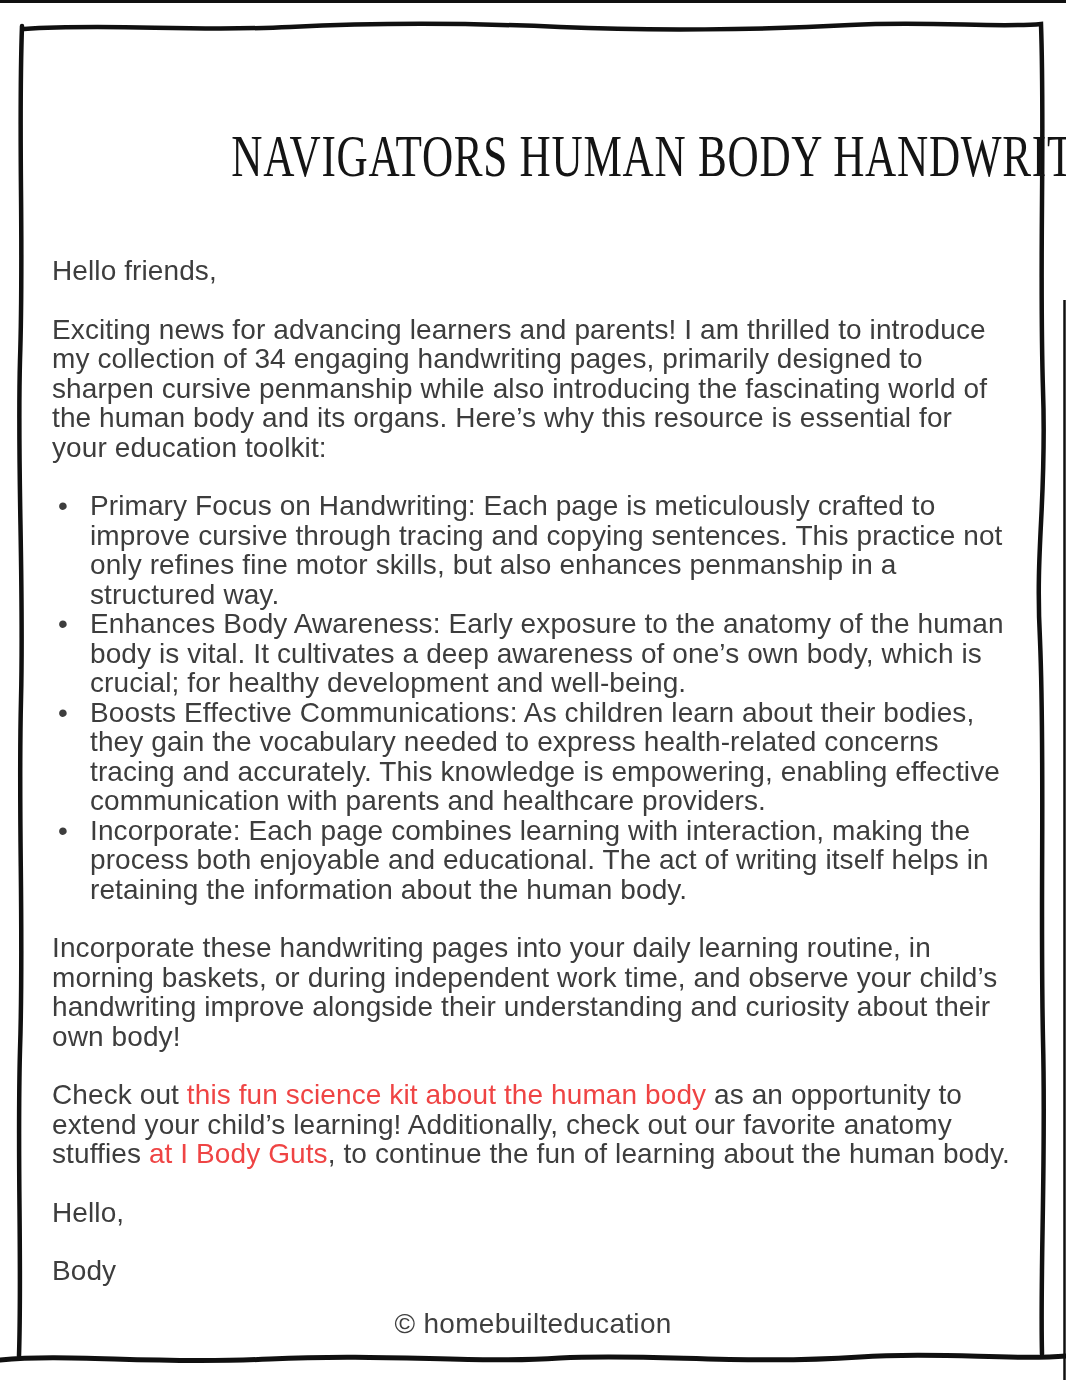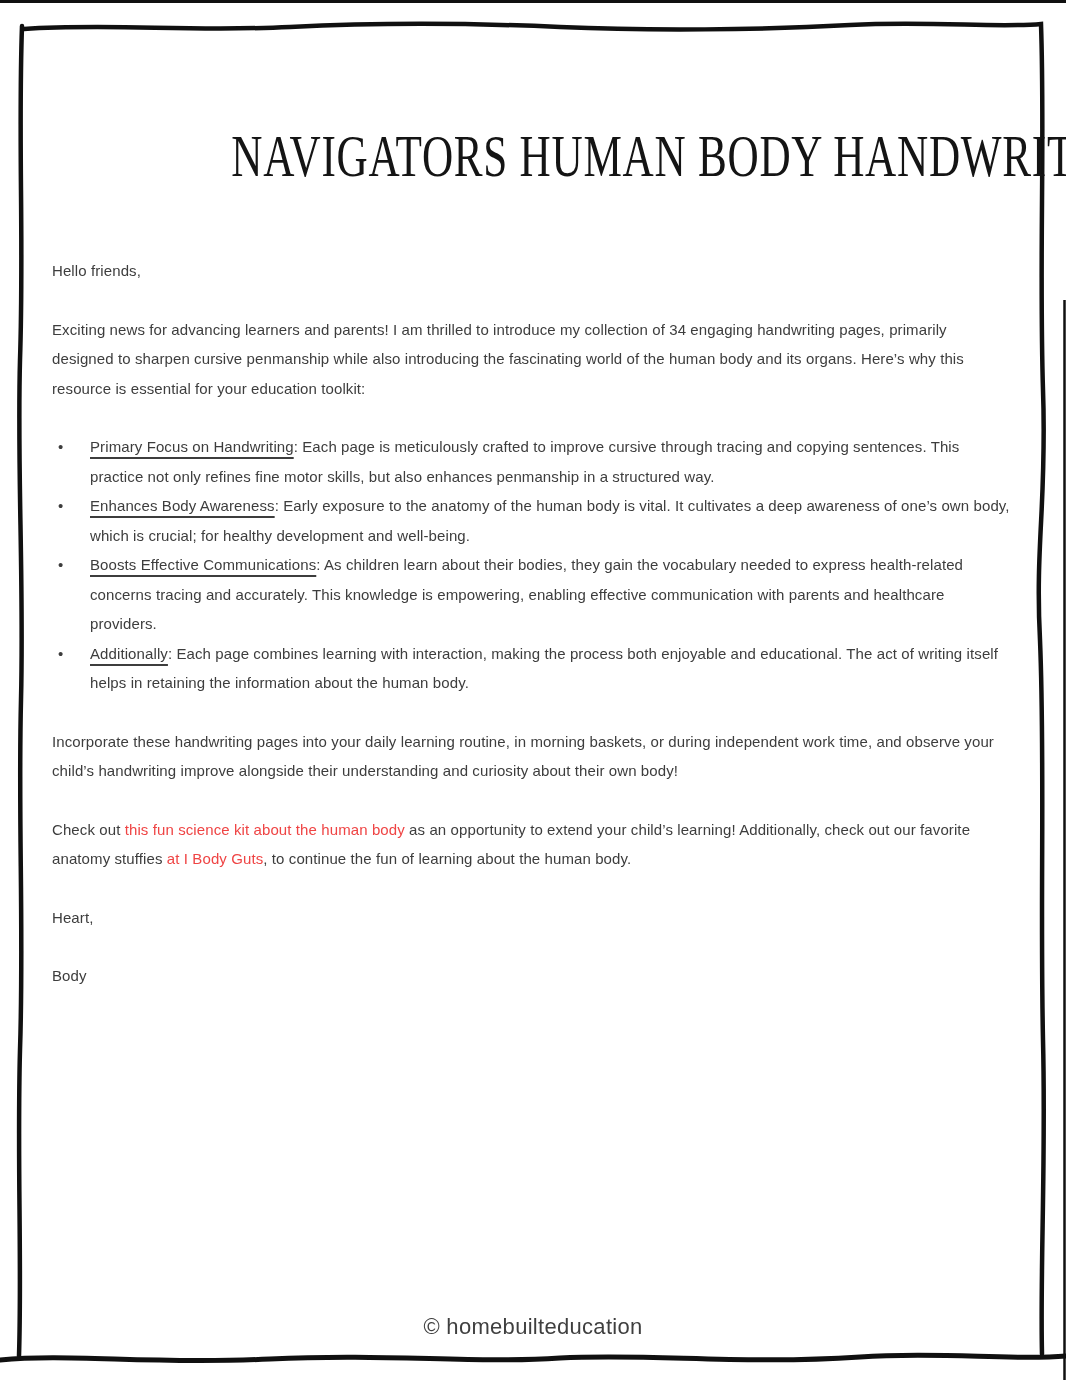--- a/index.html
+++ b/index.html
@@ -39,21 +39,21 @@
     font-weight: 400;
     font-size: 60px;
     line-height: 1;
     letter-spacing: 1px;
     color: #141414;
     white-space: nowrap;
     transform: scaleX(0.72);
     transform-origin: center top;
   }
   .body-text {
-    font-size: 15px;
+    font-size: 28px;
     line-height: 29.5px;
     letter-spacing: 0.1px;
   }
   .body-text p {
     margin: 0 0 29px 0;
   }
   ul.benefits {
     list-style: none;
     margin: 0 0 29px 0;
     padding: 0;
@@ -63,36 +63,35 @@
     padding-left: 38px;
   }
   ul.benefits li::before {
     content: "\2022";
     position: absolute;
     left: 6px;
     top: 0;
     color: #3d3d3d;
   }
   .b-head {
-    text-decoration: underline;
     text-decoration-thickness: 1.5px;
     text-underline-offset: 5px;
   }
   a.link {
     color: #ef4444;
     text-decoration: none;
     cursor: pointer;
   }
   .footer {
     position: absolute;
     bottom: 40px;
     left: 0;
     width: 100%;
     text-align: center;
-    font-size: 22px;
+    font-size: 28px;
     color: #3f3f3f;
     letter-spacing: 0.3px;
   }
 </style>
 </head>
 <body>
 
 <svg class="border-layer" viewBox="0 0 1066 1380" xmlns="http://www.w3.org/2000/svg">
 
   <path d="M0,1.5 L1066,1.5" stroke="#101010" stroke-width="3" fill="none"></path>
@@ -112,25 +111,25 @@
   </div>
 
   <div class="body-text">
     <p>Hello friends,</p>
     <p>Exciting news for advancing learners and parents! I am thrilled to introduce my collection of 34 engaging handwriting pages, primarily designed to sharpen cursive penmanship while also introducing the fascinating world of the human body and its organs. Here’s why this resource is essential for your education toolkit:</p>
 
     <ul class="benefits">
         <li><span class="b-head">Primary Focus on Handwriting</span><span>: Each page is meticulously crafted to improve cursive through tracing and copying sentences. This practice not only refines fine motor skills, but also enhances penmanship in a structured way.</span></li>
         <li><span class="b-head">Enhances Body Awareness</span><span>: Early exposure to the anatomy of the human body is vital. It cultivates a deep awareness of one’s own body, which is crucial; for healthy development and well-being.</span></li>
         <li><span class="b-head">Boosts Effective Communications</span><span>: As children learn about their bodies, they gain the vocabulary needed to express health-related concerns tracing and accurately. This knowledge is empowering, enabling effective communication with parents and healthcare providers.</span></li>
-        <li><span class="b-head">Additionally</span><span>: Each page combines learning with interaction, making the process both enjoyable and educational. The act of writing itself helps in retaining the information about the human body.</span></li>
+        <li><span class="b-head">Incorporate</span><span>: Each page combines learning with interaction, making the process both enjoyable and educational. The act of writing itself helps in retaining the information about the human body.</span></li>
       </ul>
 
     <p>Incorporate these handwriting pages into your daily learning routine, in morning baskets, or during independent work time, and observe your child’s handwriting improve alongside their understanding and curiosity about their own body!</p>
 
     <p><span>Check out </span><a class="link" href="#">this fun science kit about the human body</a><span> as an opportunity to extend your child’s learning! Additionally, check out our favorite anatomy stuffies </span><a class="link" href="#">at I Body Guts</a><span>, to continue the fun of learning about the human body.</span></p>
 
-    <p>Heart,</p>
+    <p>Hello,</p>
     <p>Body</p>
   </div>
 </div>
 
 <div class="footer">© homebuilteducation</div>
 
 </body></html>

